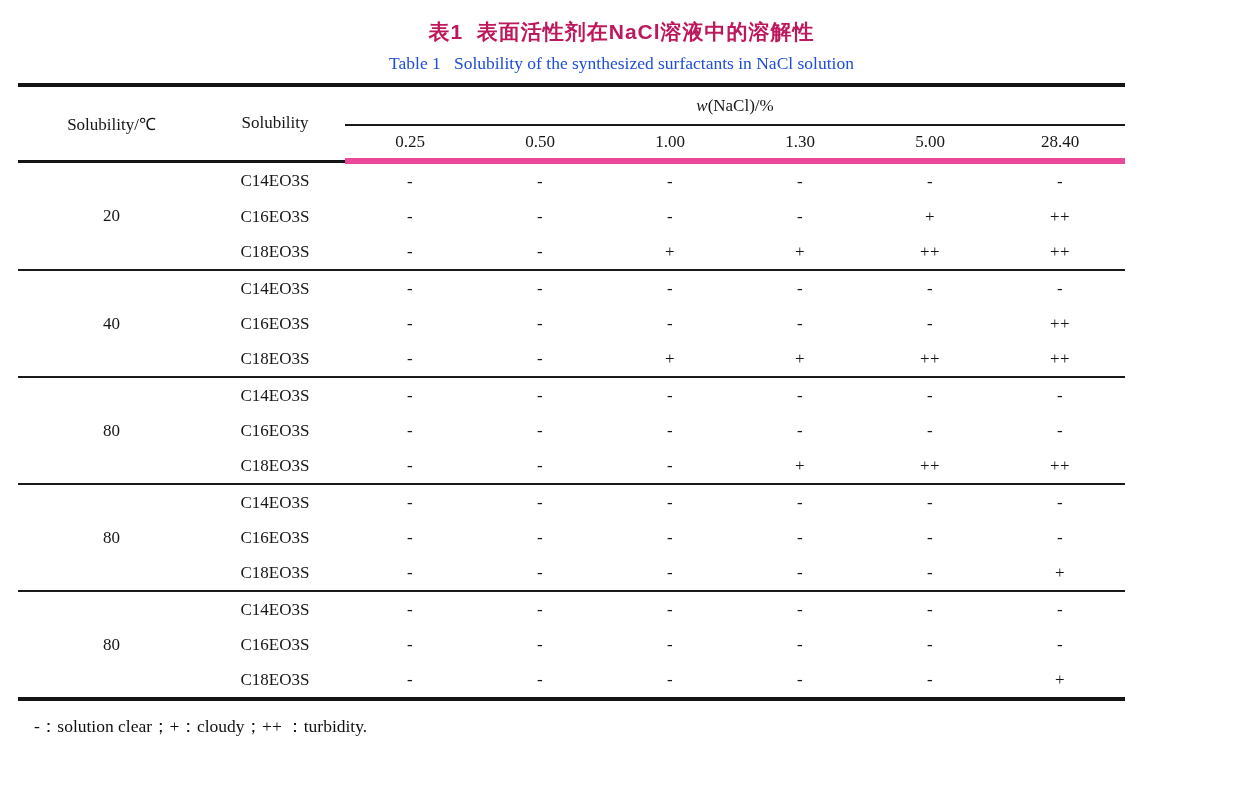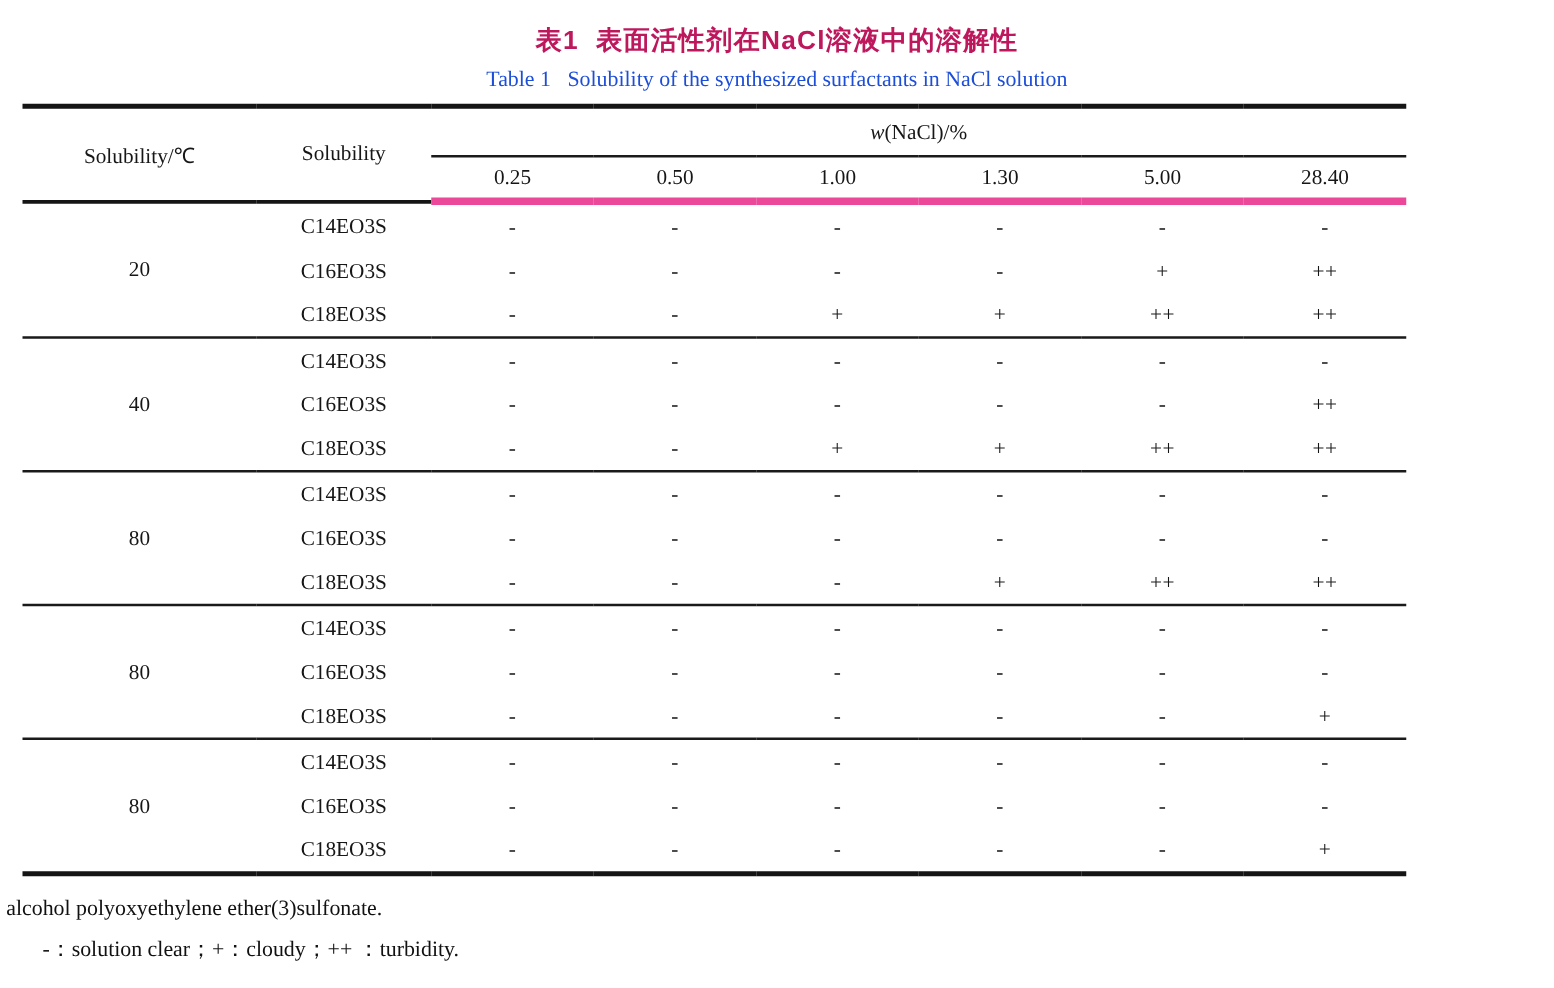--- a/index.html
+++ b/index.html
@@ -248,18 +248,17 @@
           <td class="val-cell">-</td>
           <td class="val-cell">-</td>
           <td class="val-cell">-</td>
           <td class="val-cell">-</td>
           <td class="val-cell">+</td>
         </tr>
       </tbody>
   </table>
 
   <div class="notes">
-    <div class="note-line">alcohol polyoxyethylene ether(3)sulfonate.</div>
     <div class="note-line note-indent">-：solution clear；+：cloudy；++ ：turbidity.</div>
 
   </div>
 
 </div>
 
 </body></html>

